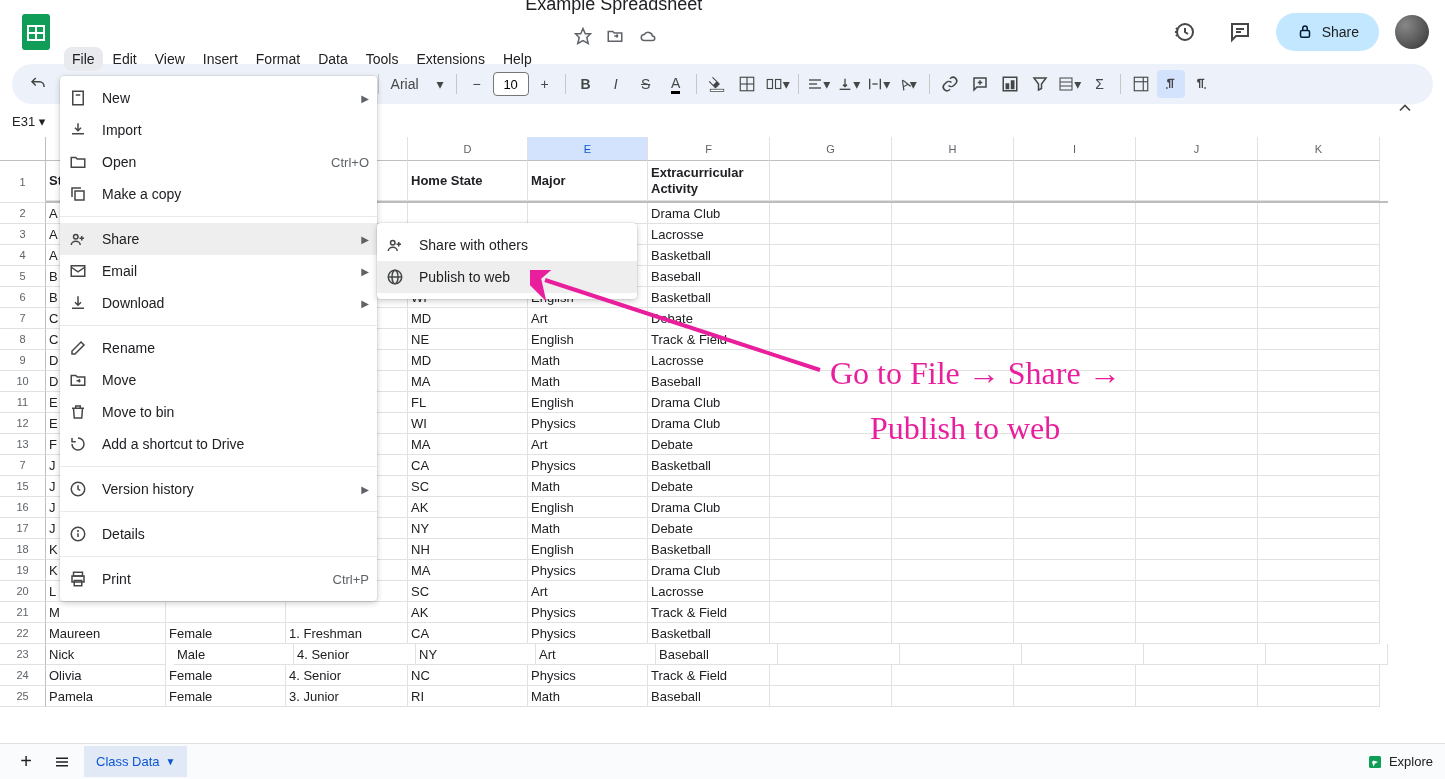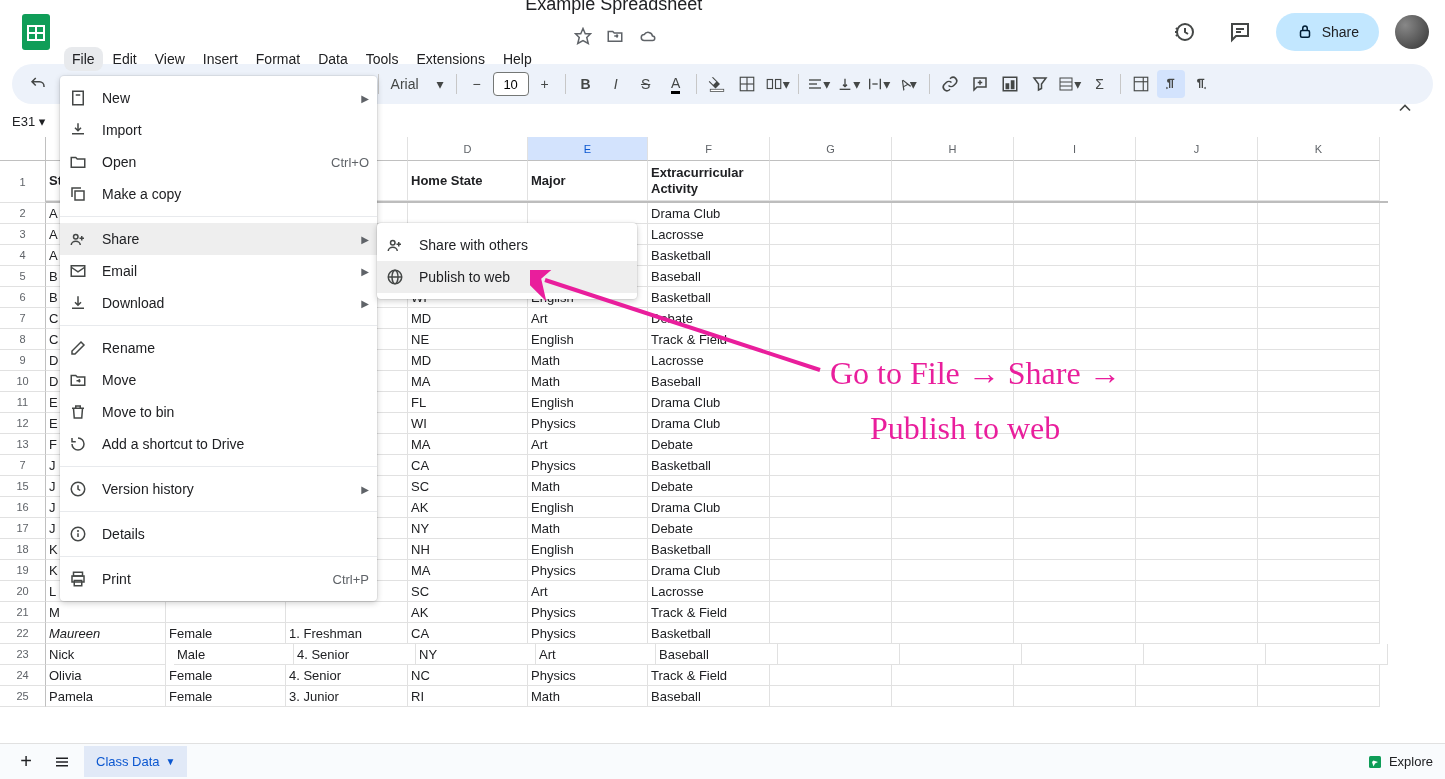--- a/index.html
+++ b/index.html
@@ -562,21 +562,21 @@
         <div class="cell" style="width: 120px;">AK</div>
         <div class="cell" style="width: 120px;">Physics</div>
         <div class="cell" style="width: 122px;">Track &amp; Field</div>
         <div class="cell" style="width: 122px;"></div>
         <div class="cell" style="width: 122px;"></div>
         <div class="cell" style="width: 122px;"></div>
         <div class="cell" style="width: 122px;"></div>
         <div class="cell" style="width: 122px;"></div>
       </div>
       <div class="row">
-        <div class="cell" style="width: 120px; font-style: italic;">Maureen</div>
+        <div class="cell" style="width: 120px;">Maureen</div>
         <div class="cell" style="width: 120px;">Female</div>
         <div class="cell" style="width: 122px;">1. Freshman</div>
         <div class="cell" style="width: 120px;">CA</div>
         <div class="cell" style="width: 120px;">Physics</div>
         <div class="cell" style="width: 122px;">Basketball</div>
         <div class="cell" style="width: 122px;"></div>
         <div class="cell" style="width: 122px;"></div>
         <div class="cell" style="width: 122px;"></div>
         <div class="cell" style="width: 122px;"></div>
         <div class="cell" style="width: 122px;"></div>

